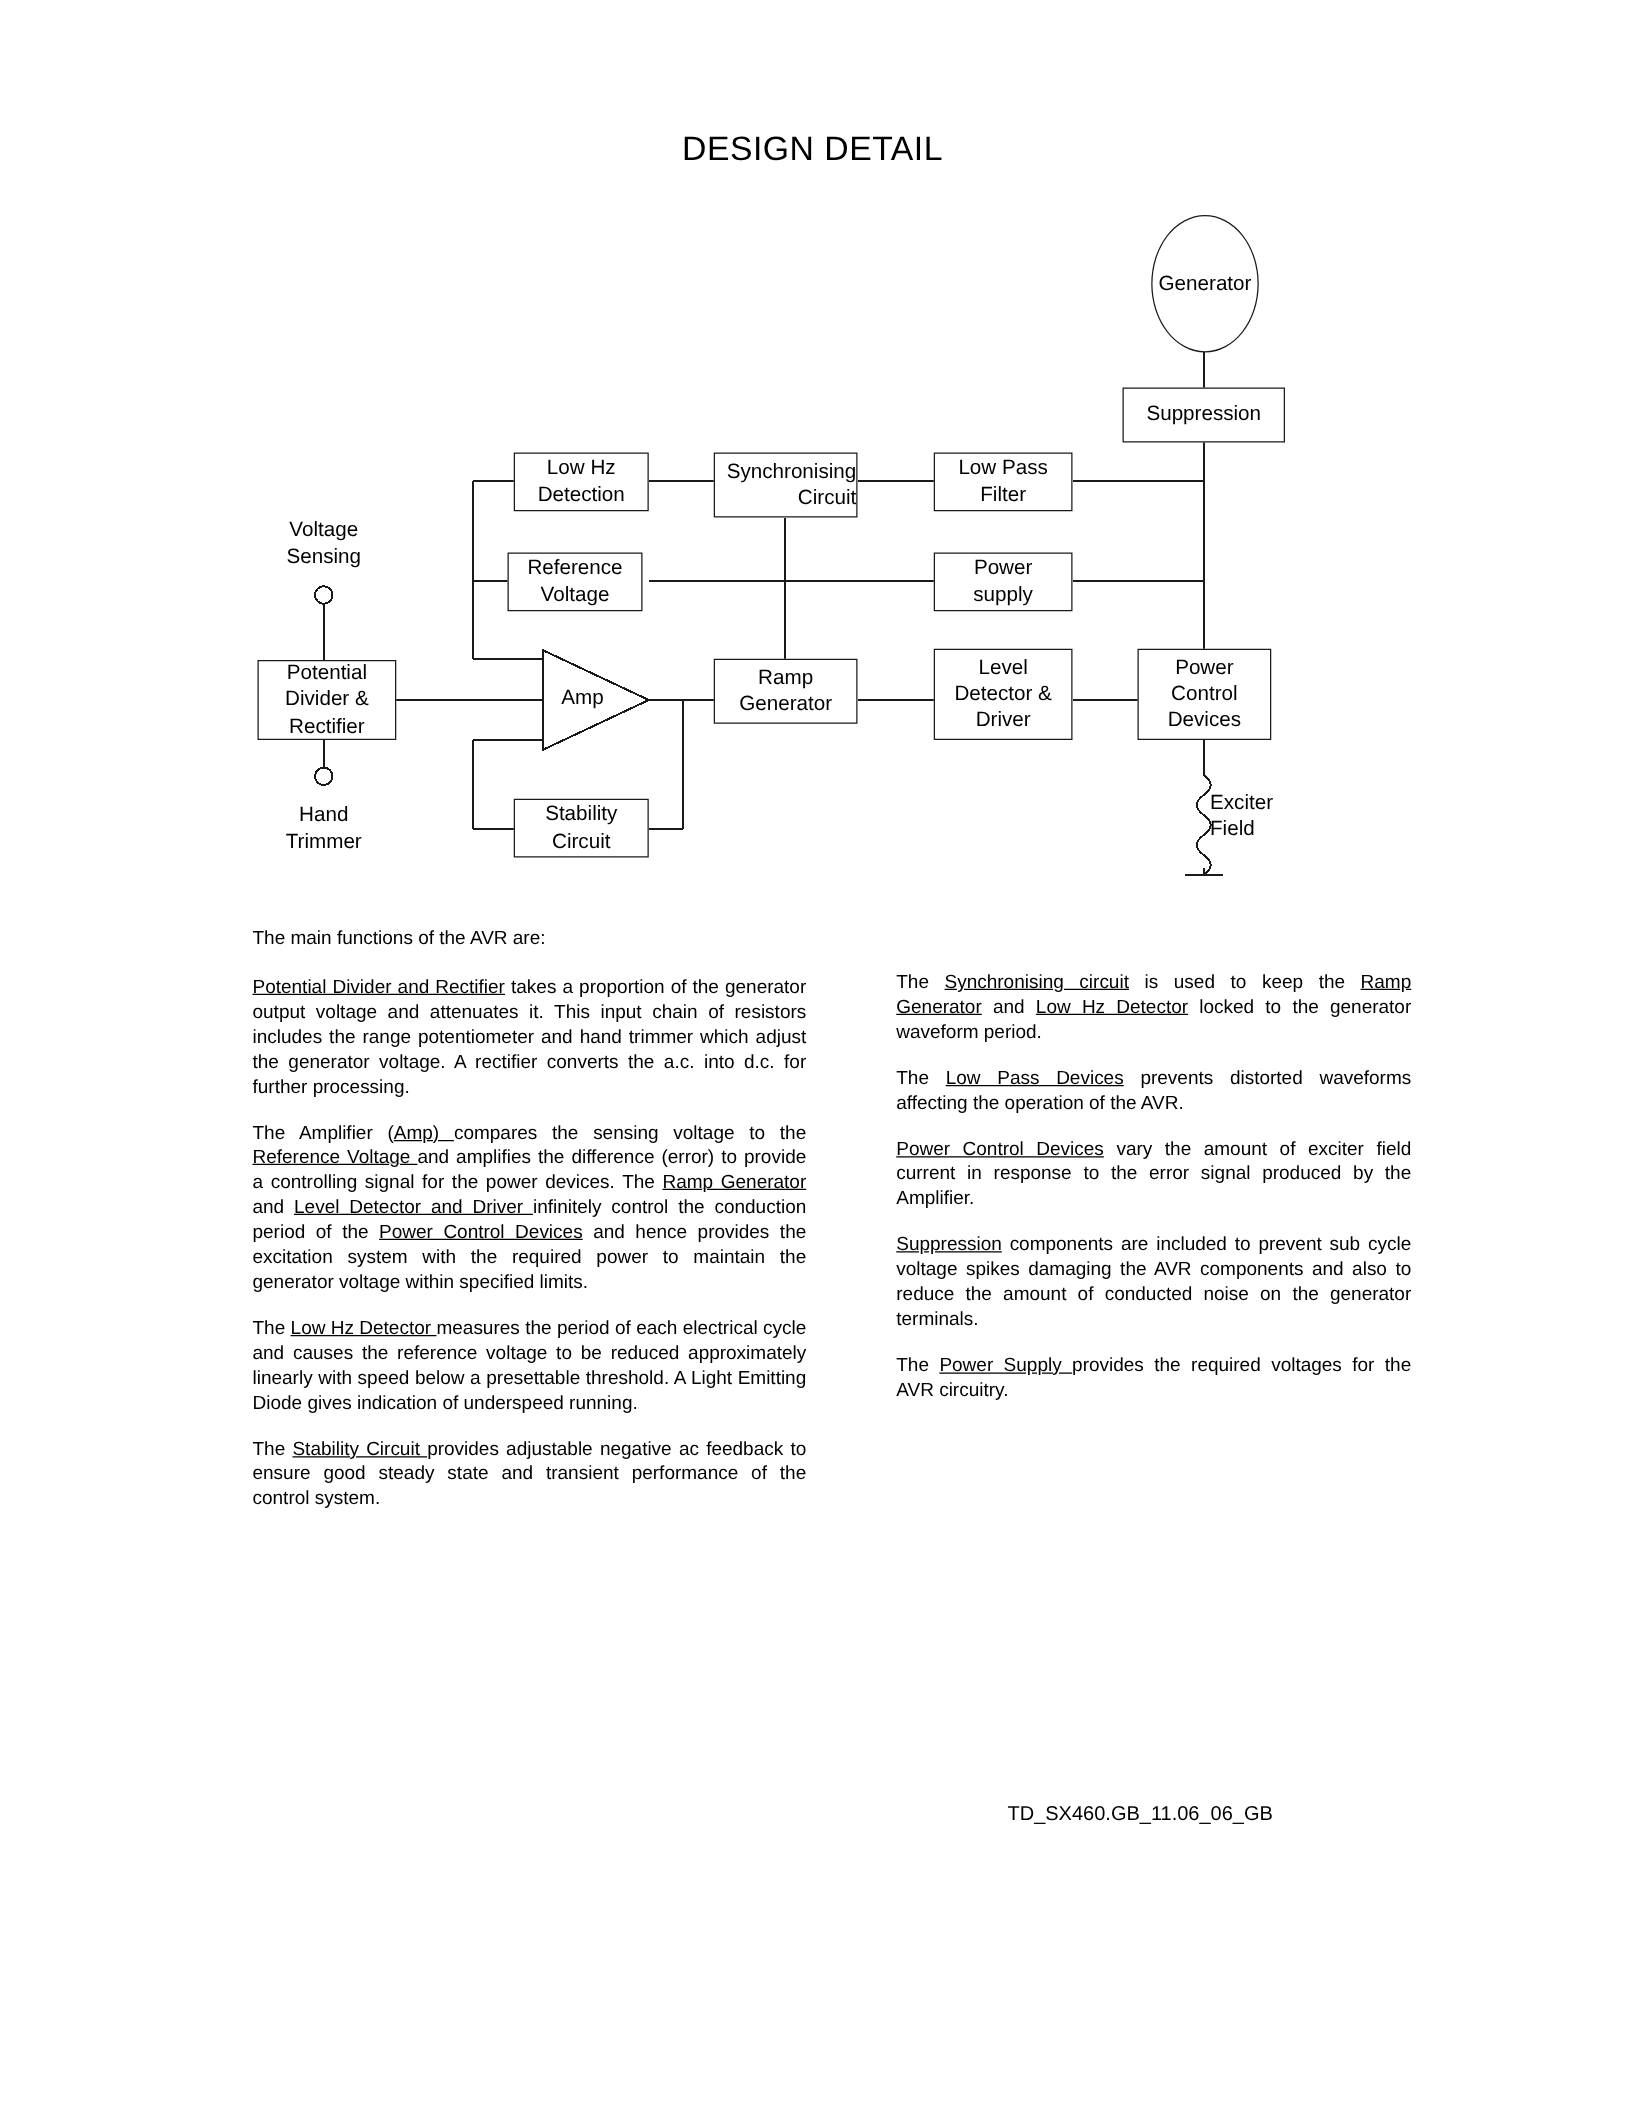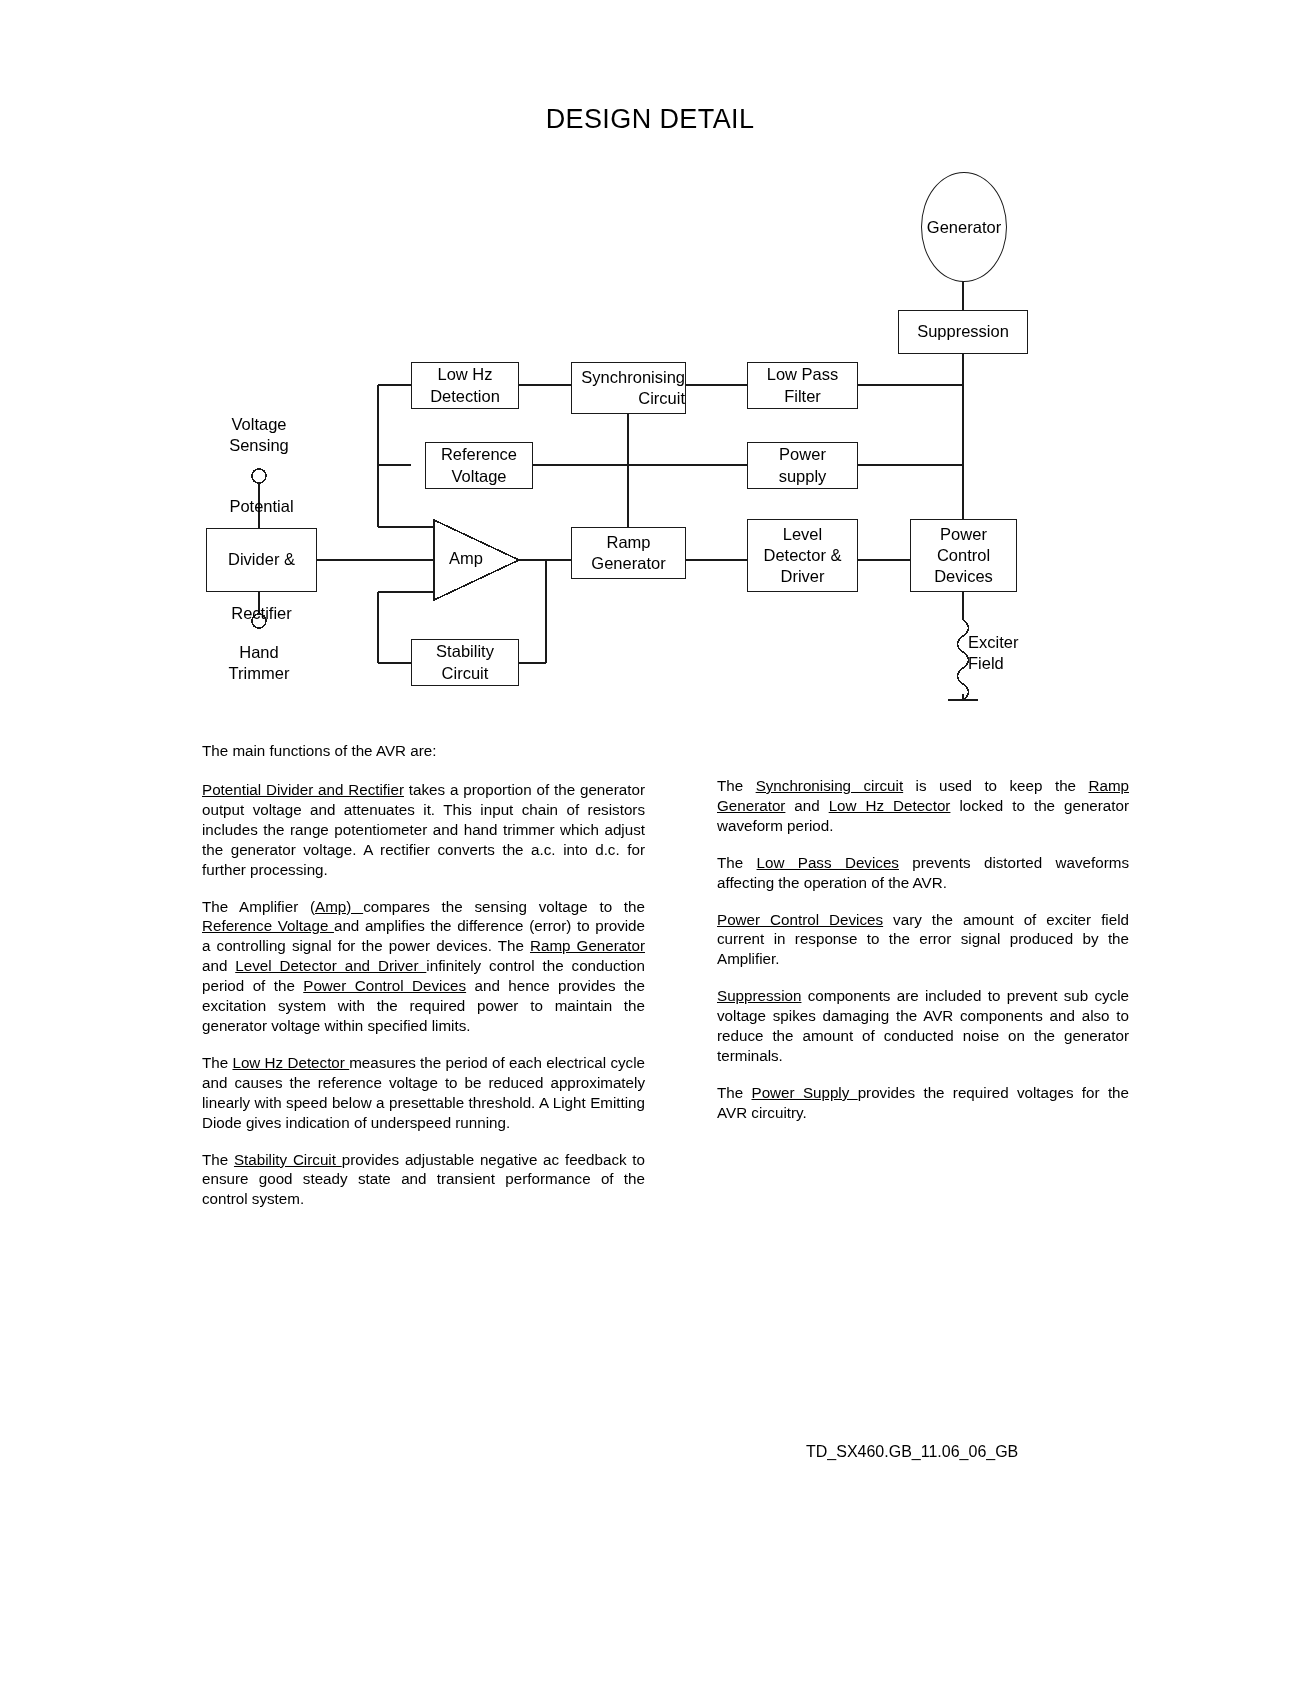--- a/index.html
+++ b/index.html
@@ -161,31 +161,31 @@
     <div class="box" style="left:571px; top:362px; width:115px; height:52px; flex-direction:column;align-items:flex-end;">
       <span>Synchronising</span>
       <span>Circuit</span>
     </div>
 
     <div class="box" style="left:747px; top:362px; width:111px; height:47px; flex-direction:column;">
       <span>Low Pass</span>
       <span>Filter</span>
     </div>
 
-    <div class="box" style="left:425px; top:442px; width:108px; height:47px; flex-direction:column;">
+    <div class="box" style="left:406px; top:442px; width:108px; height:47px; flex-direction:column;">
       <span>Reference</span>
       <span>Voltage</span>
     </div>
 
     <div class="box" style="left:747px; top:442px; width:111px; height:47px; flex-direction:column;">
       <span>Power</span>
       <span>supply</span>
     </div>
 
-    <div class="box" style="left:206px; top:528px; width:111px; height:64px; flex-direction:column;gap:32px;">
+    <div class="box" style="left:206px; top:528px; width:111px; height:64px; flex-direction:column;">
       <span>Potential</span>
       <span>Divider &amp;</span>
       <span>Rectifier</span>
     </div>
 
     <div class="amp-label" style="left:449px; top:549px;">
       <span>Amp</span>
     </div>
 
     <div class="box" style="left:571px; top:527px; width:115px; height:52px; flex-direction:column;">

